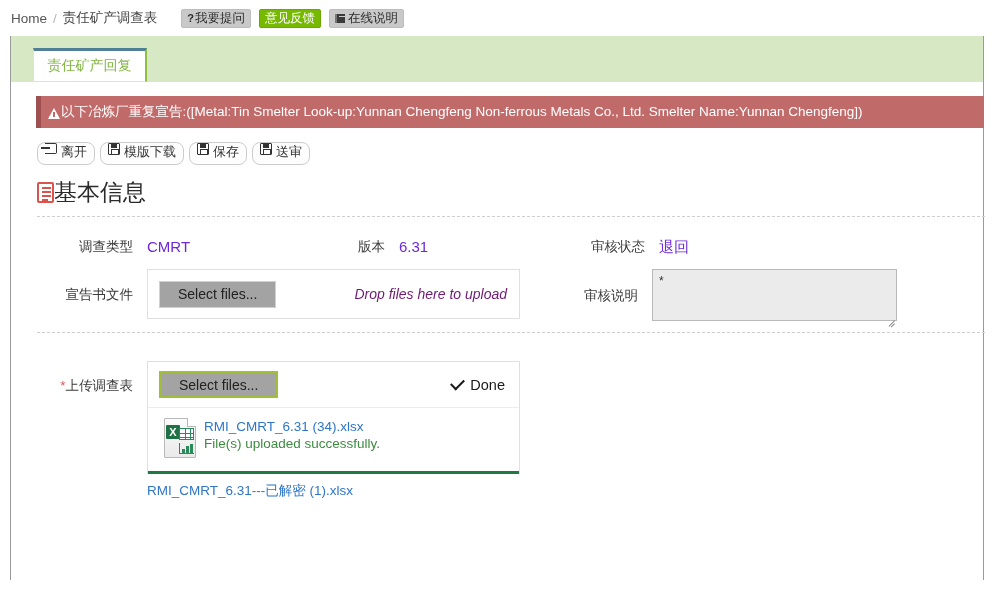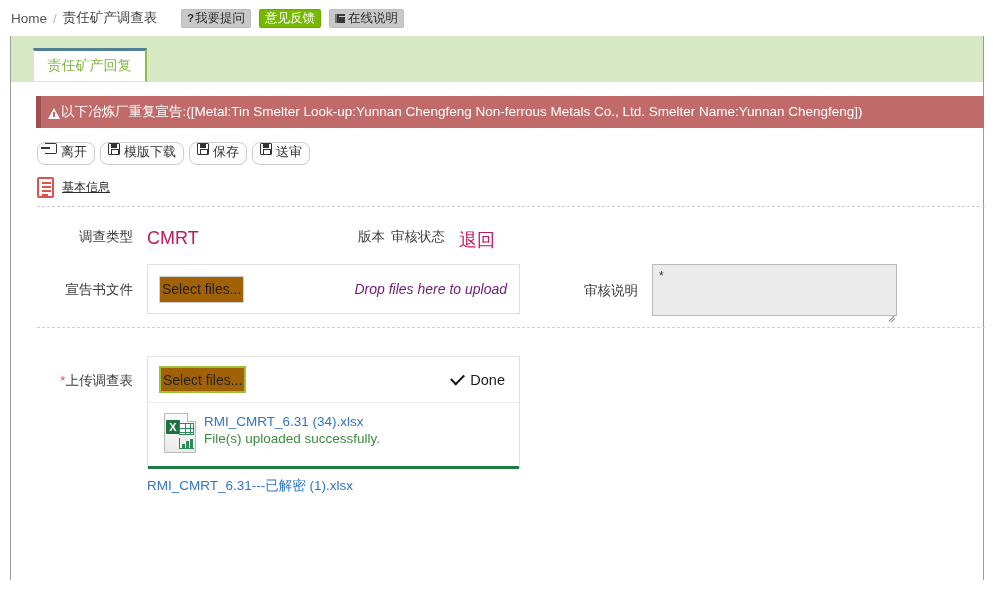--- a/index.html
+++ b/index.html
@@ -218,26 +218,24 @@
   .ico-save::after{
     content:"";
     position:absolute; left:2px; bottom:0px;
     width:6px;height:4px;border:1px solid #333;border-bottom:none;
   }
 
   
   .section-head {
     display: flex;
     align-items: center;
-    gap: 8px;
     margin-left: 10px;
     margin-top: 12px;
-    font-size: 12px;
+    font-size: 23px;
     color: #2a2a2a;
-    text-decoration: underline;
   }
   .sec-rule {
     margin-left: 10px;
     margin-top: 8px;
     border-top: 1px dashed #cfcfcf;
     width: 948px;
   }
   .ico-doc {
     width: 17px; height: 21px;
     border: 2px solid #d9534f;
@@ -287,44 +285,44 @@
     align-items: flex-start;
   }
   .lbl {
     text-align: right;
     font-size: 13.5px;
     color: #3a3a3a;
     padding-top: 3px;
     white-space: nowrap;
   }
   .val {
-    font-size: 18px;
-    color: #be185d;
+    font-size: 15px;
+    color: #6d28d9;
     padding-top: 3px;
   }
   .req-star { color: #d9534f; }
 
   .dropzone {
     width: 373px;
     height: 50px;
     border: 1px solid #e0e0e0;
     background: #ffffff;
     display: flex;
     align-items: center;
     justify-content: space-between;
     padding: 0 12px 0 11px;
   }
   .select-files {
     display: inline-flex;
     align-items: center;
     justify-content: center;
     height: 27px;
-    padding: 0 2px;
+    padding: 0 18px;
     border: 1px solid #d0d0d0;
-    background: #a16207;
+    background: #a3a3a3;
     font-size: 14px;
     color: #222;
     cursor: pointer;
   }
   .select-files.outlined { border: 2px solid #9fbe3a; }
   .drop-hint {
     font-style: italic;
     color: #701a75;
     font-size: 14px;
   }
@@ -534,20 +532,21 @@
     </div>
     <div class="sec-rule"></div>
 
     <div class="form-row">
       <div class="fld">
         <div class="lbl" style="width:96px">调查类型</div>
         <div class="val" style="width:210px; padding-left:14px">CMRT</div>
       </div>
       <div class="fld">
         <div class="lbl" style="width:42px">版本</div>
+        <div class="val" style="width:200px; padding-left:14px">6.31</div>
       </div>
       <div class="fld">
         <div class="lbl" style="width:60px">审核状态</div>
         <div class="val" style="padding-left:14px">退回</div>
       </div>
     </div>
 
     <div class="form-row" style="margin-top:12px">
       <div class="fld">
         <div class="lbl" style="width:96px; padding-top:17px">宣告书文件</div>

